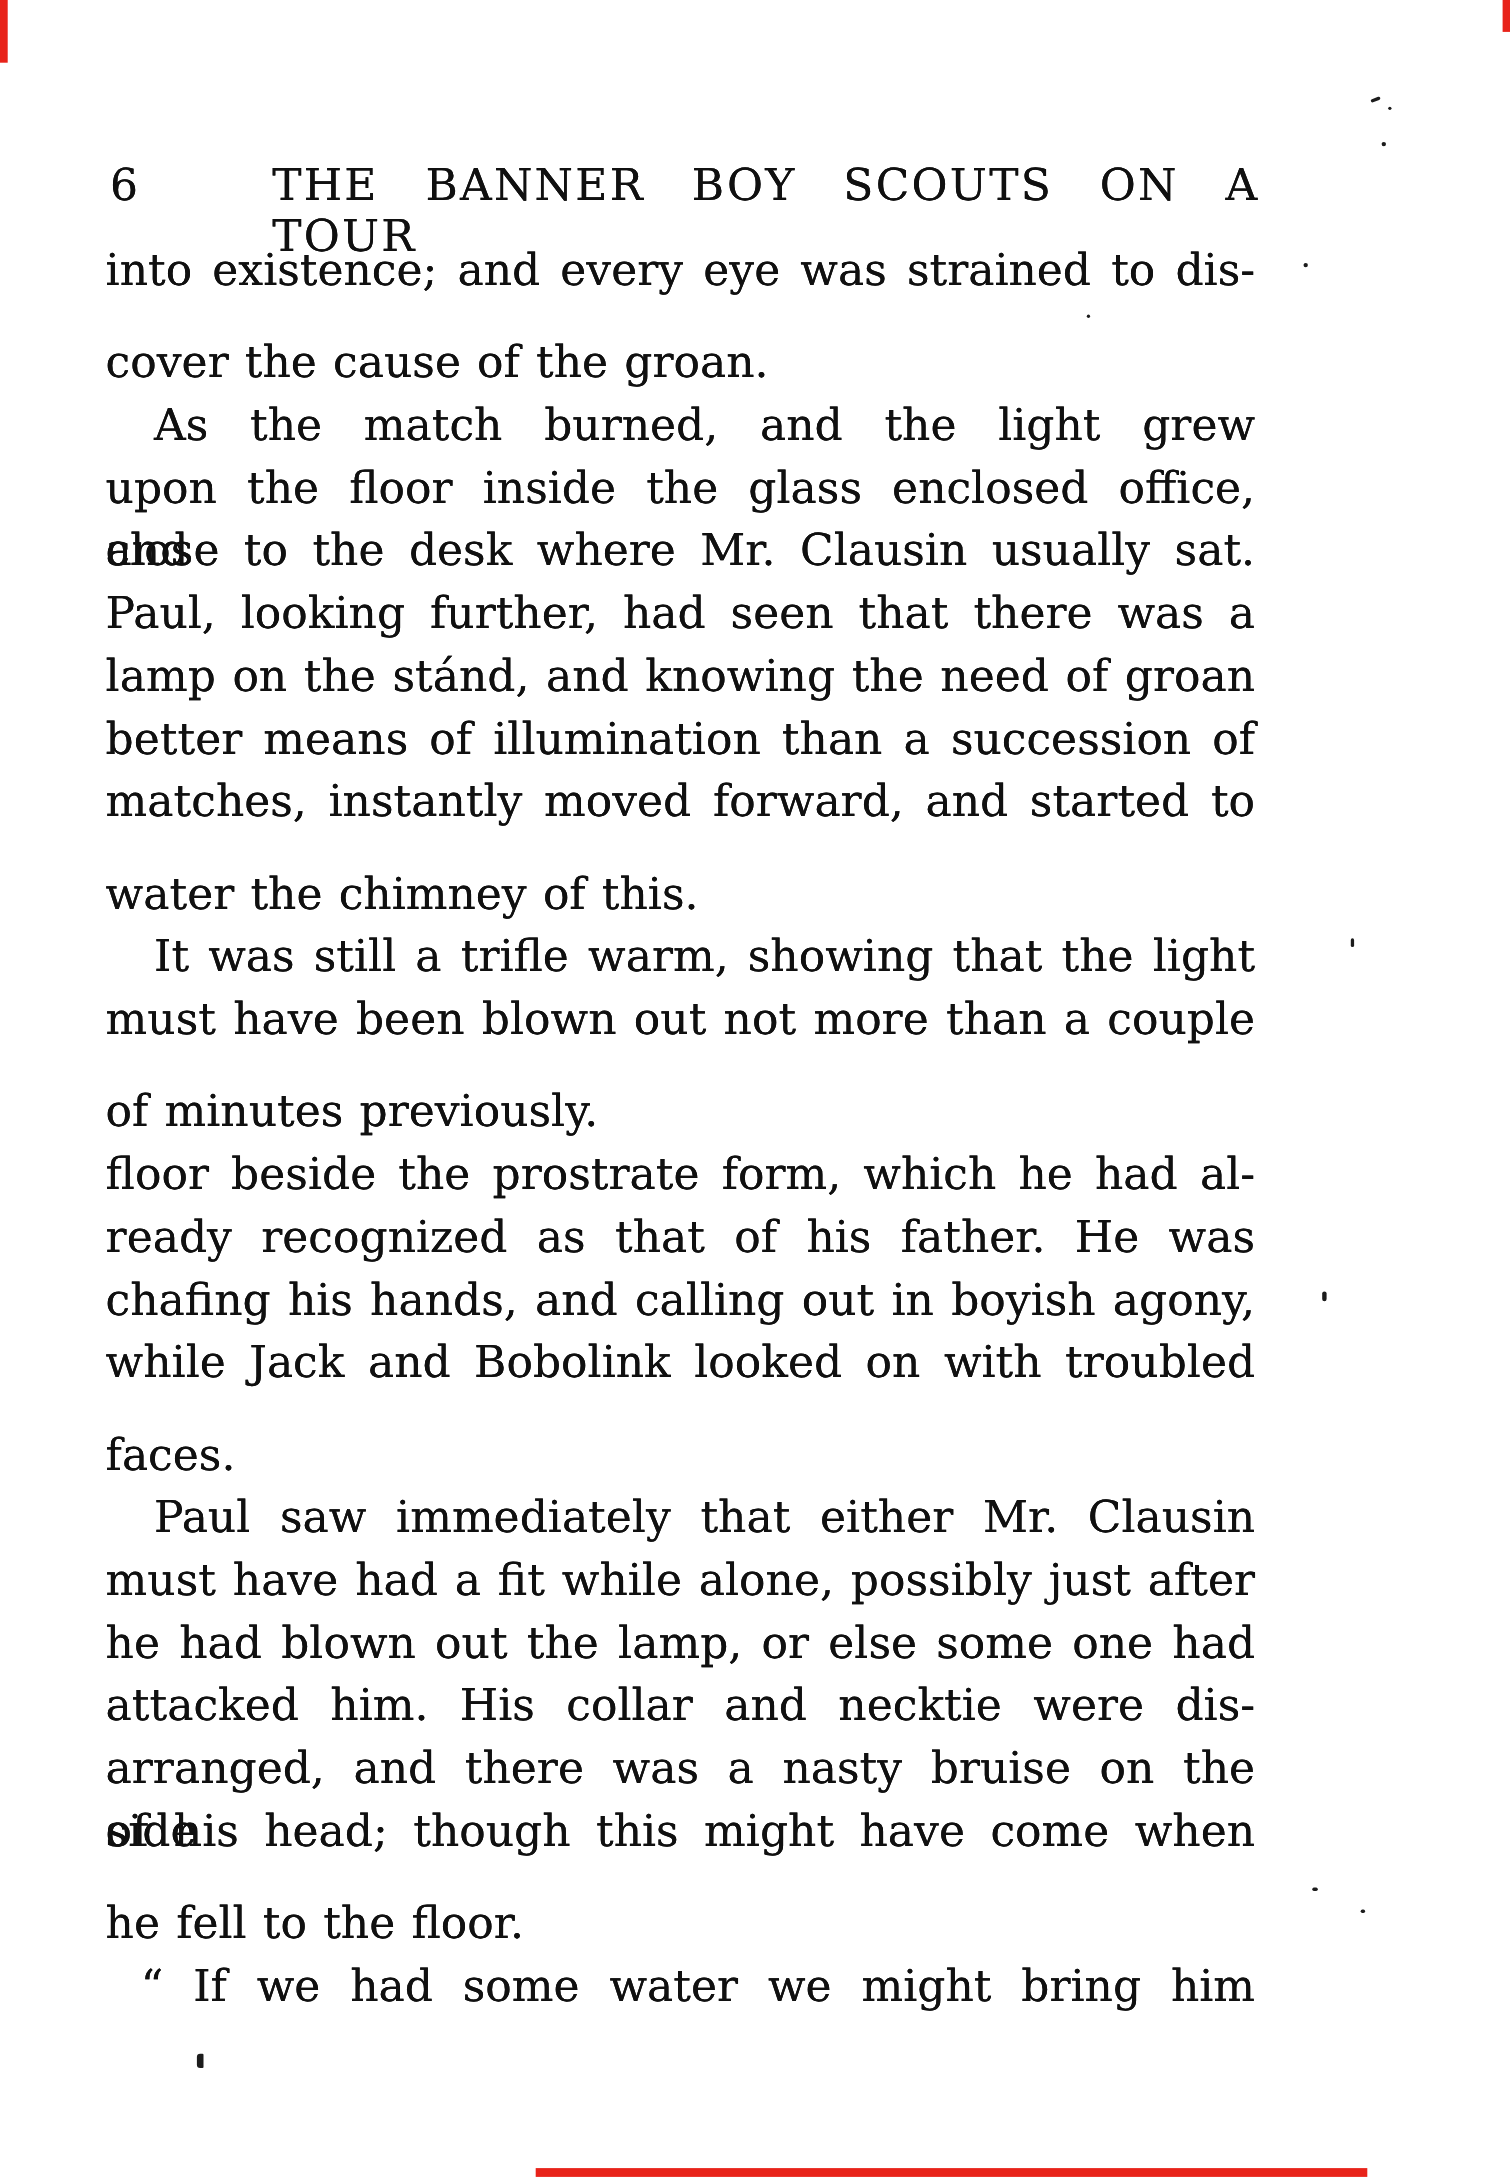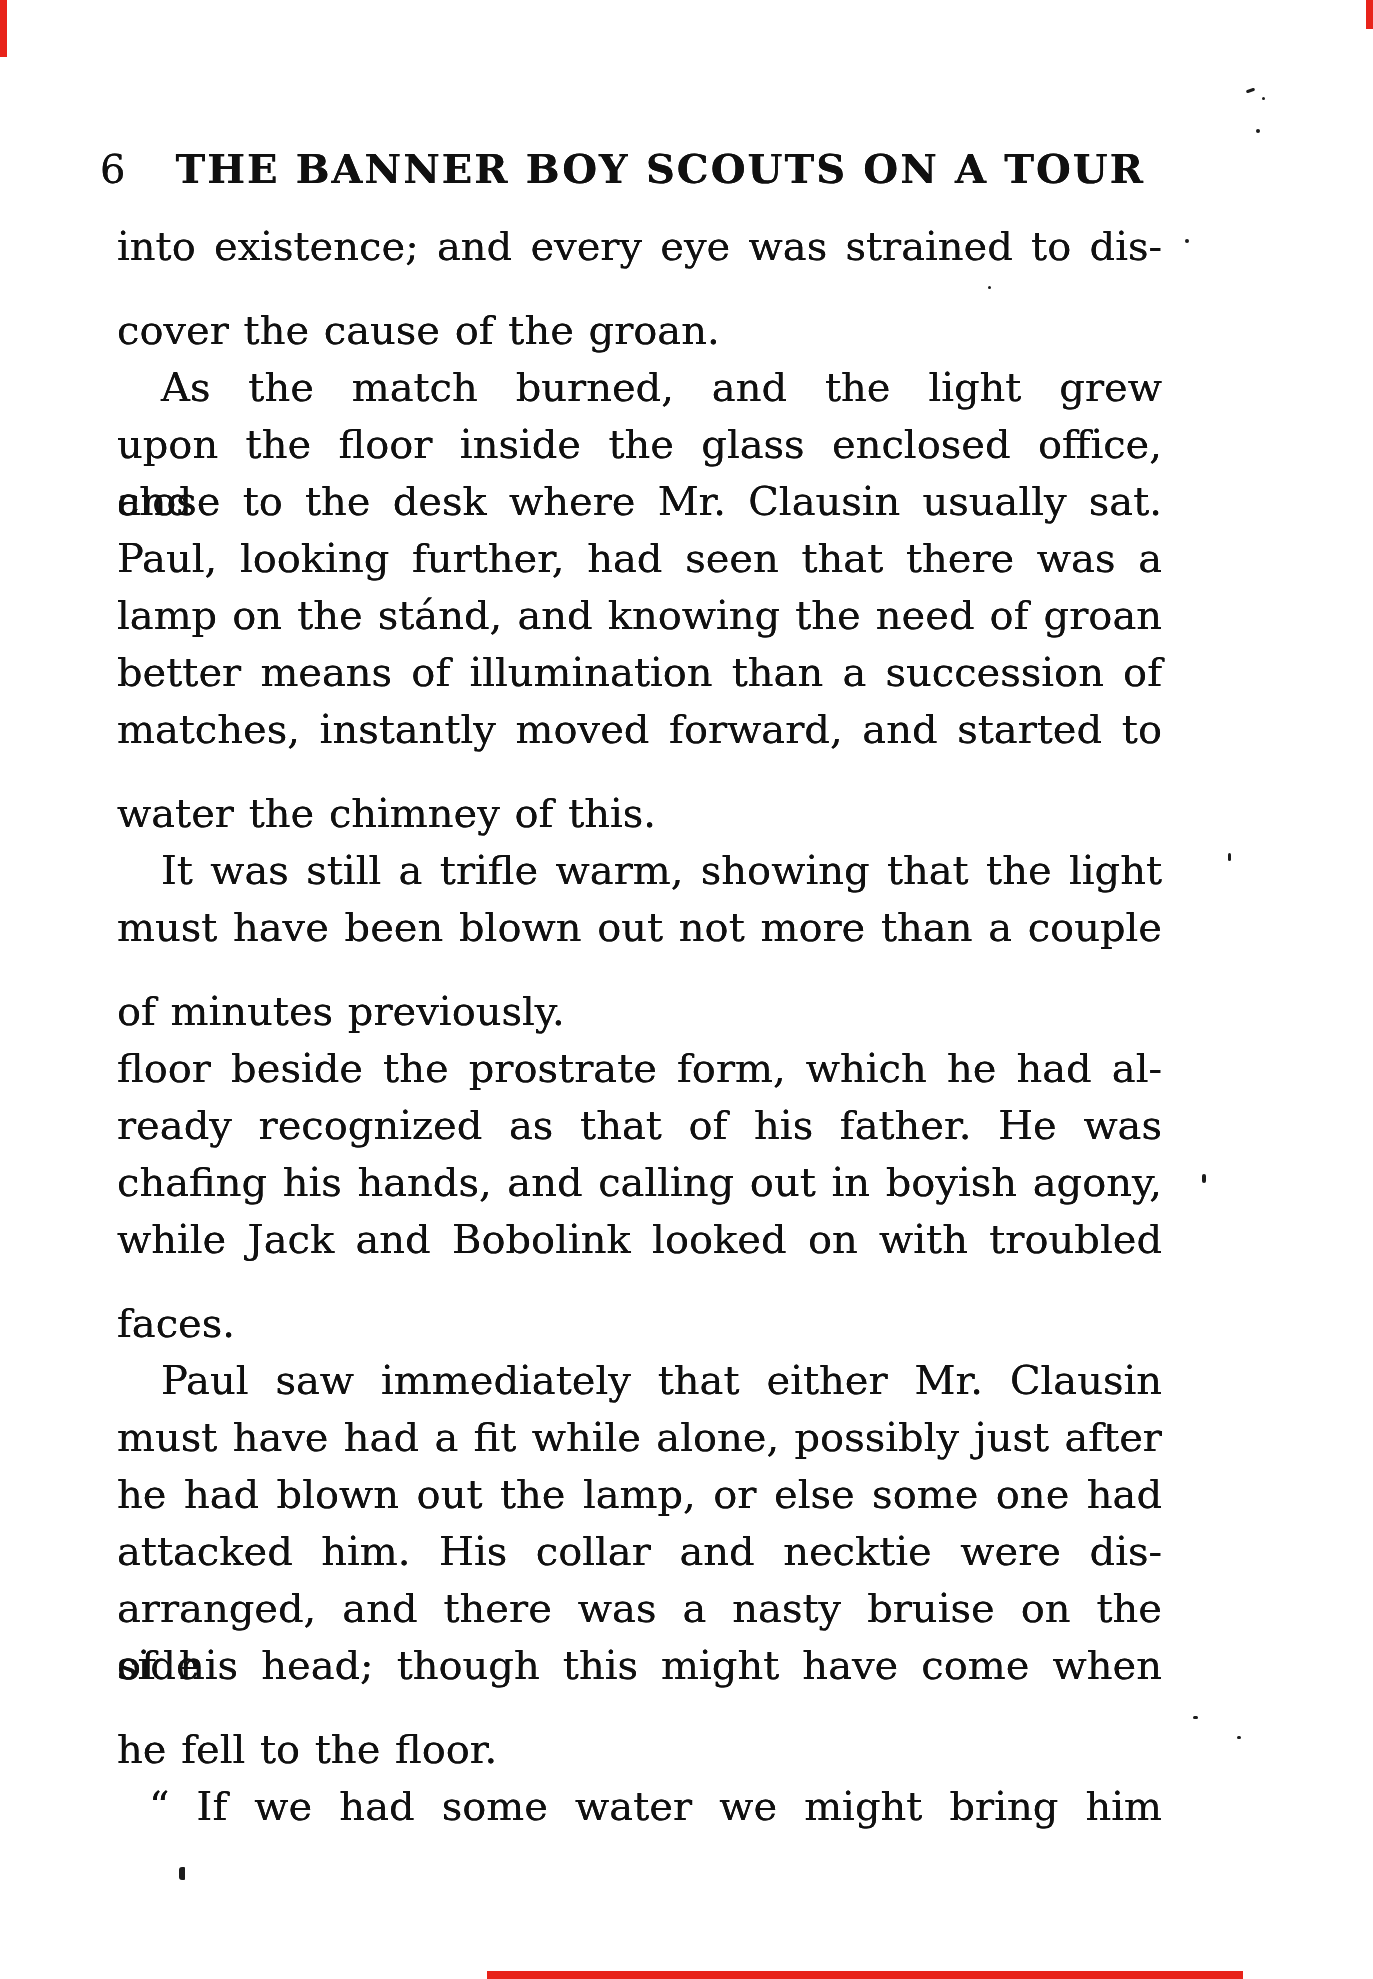--- a/index.html
+++ b/index.html
@@ -14,28 +14,27 @@
   
   .header{
     position:absolute;left:100px;top:146px;width:1045px;
     display:flex;align-items:baseline;
     font-size:40px;line-height:46px;
     letter-spacing:2px;
     text-shadow:0 0 0.6px currentColor;
   }
   .pgnum{flex:0 0 auto;}
   .rtitle{
-    flex:1 1 auto;margin-left:48px;
+    flex:1 1 auto;margin-left:120px;
     text-align:justify;text-align-last:justify;
     white-space:normal;
-    font-weight:bold;
   }
   
   .body{
-    position:absolute;left:117px;top:218px;width:1045px;
+    position:absolute;left:96px;top:218px;width:1045px;
   }
   .ln{
     height:57px;line-height:57px;
     font-size:40px;
     word-spacing:2px;
     white-space:normal;
     text-shadow:0 0 0.6px currentColor;
   }
   .j{text-align:justify;text-align-last:justify;}
   .e{text-align:left;margin-top:27px;}

